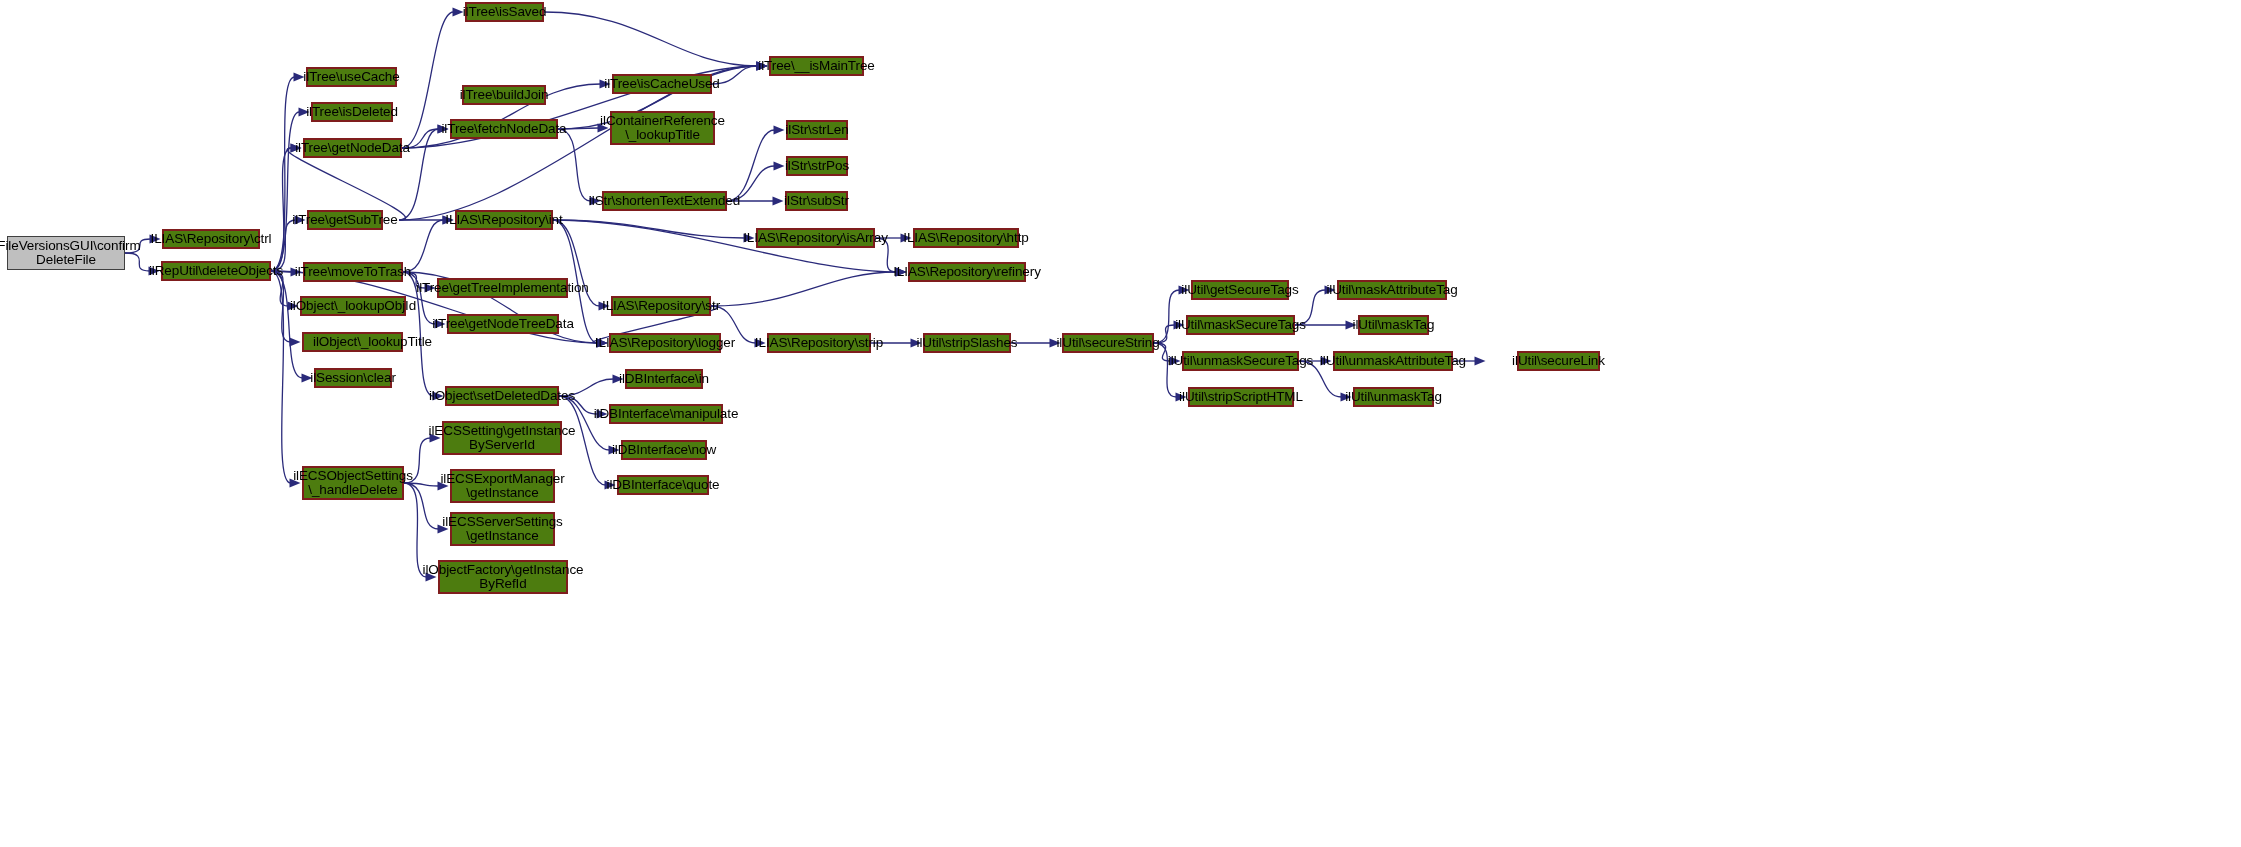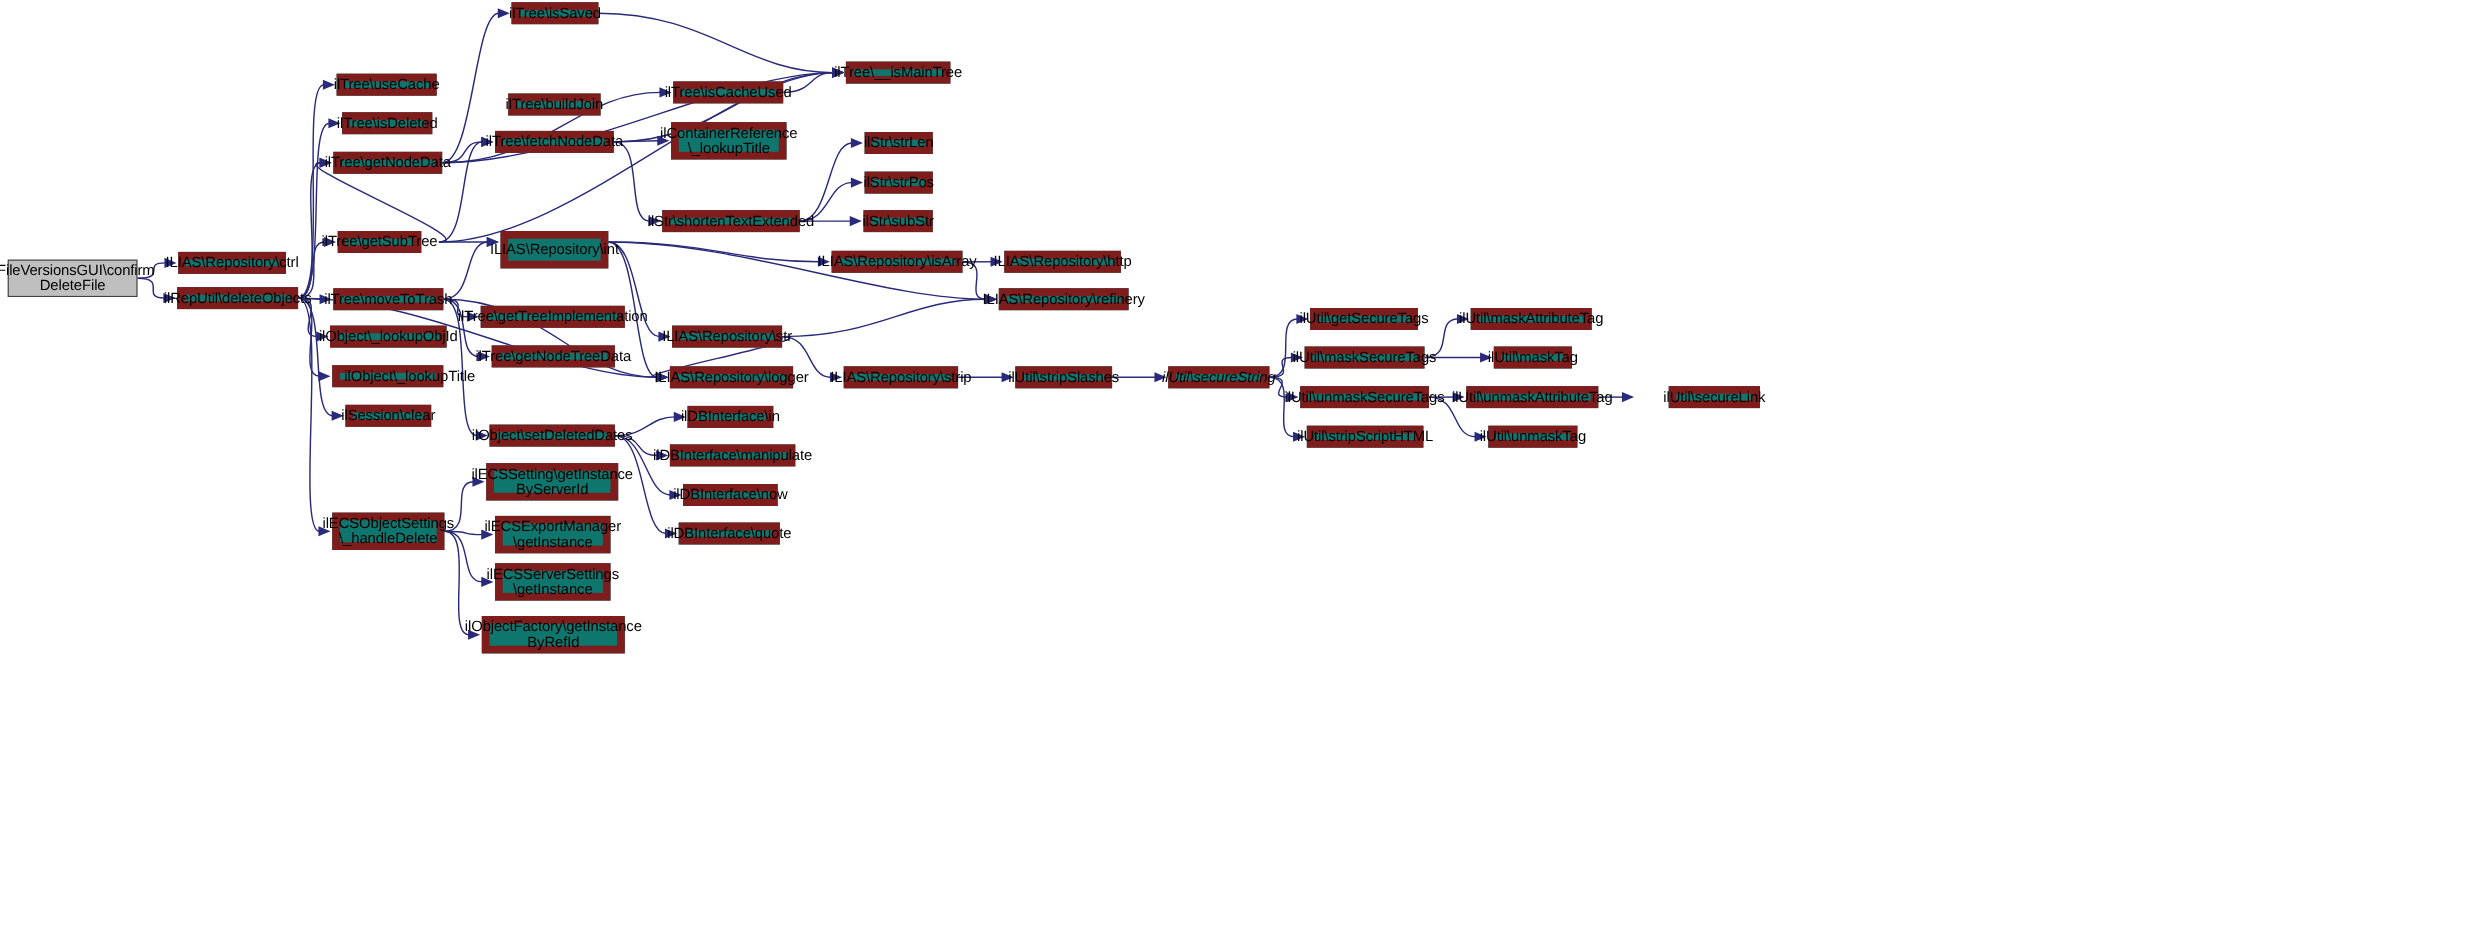--- a/index.html
+++ b/index.html
@@ -20,22 +20,22 @@
     position: absolute;
     left: 0;
     top: 0;
     width: 2241px;
     height: 847px;
     pointer-events: none;
   }
   .node {
     position: absolute;
     box-sizing: border-box;
-    border: 7px solid #7f1d1d;
-    background: #0f766e;
+    border: 2px solid #7f1d1d;
+    background: #4d7c0f;
     color: #000000;
     font-size: 13.5px;
     line-height: 14.5px;
     display: flex;
     align-items: center;
     justify-content: center;
     text-align: center;
     white-space: pre-line;
     letter-spacing: -0.1px;
     z-index: 2;
@@ -306,21 +306,21 @@
       <div class="node" style="left: 307px; top: 210px; width: 76px; height: 20px;">ilTree\getSubTree</div>
       <div class="node" style="left: 303px; top: 262px; width: 100px; height: 20px;">ilTree\moveToTrash</div>
       <div class="node" style="left: 300px; top: 296px; width: 106px; height: 20px;">ilObject\_lookupObjId</div>
       <div class="node" style="left: 302px; top: 332px; width: 101px; height: 20px; padding-left: 40px;">ilObject\_lookupTitle</div>
       <div class="node" style="left: 314px; top: 368px; width: 78px; height: 20px;">ilSession\clear</div>
       <div class="node" style="left: 302px; top: 466px; width: 102px; height: 34px;">ilECSObjectSettings
 \_handleDelete</div>
       <div class="node" style="left: 465px; top: 2px; width: 79px; height: 20px;">ilTree\isSaved</div>
       <div class="node" style="left: 462px; top: 85px; width: 84px; height: 20px;">ilTree\buildJoin</div>
       <div class="node" style="left: 450px; top: 119px; width: 108px; height: 20px;">ilTree\fetchNodeData</div>
-      <div class="node" style="left: 455px; top: 210px; width: 98px; height: 34px;">ILIAS\Repository\int</div>
+      <div class="node" style="left: 455px; top: 210px; width: 98px; height: 20px;">ILIAS\Repository\int</div>
       <div class="node" style="left: 437px; top: 278px; width: 131px; height: 20px; text-align: right;">ilTree\getTreeImplementation</div>
       <div class="node" style="left: 447px; top: 314px; width: 112px; height: 20px;">ilTree\getNodeTreeData</div>
       <div class="node" style="left: 445px; top: 386px; width: 114px; height: 20px;">ilObject\setDeletedDates</div>
       <div class="node" style="left: 442px; top: 421px; width: 120px; height: 34px;">ilECSSetting\getInstance
 ByServerId</div>
       <div class="node" style="left: 450px; top: 469px; width: 105px; height: 34px;">ilECSExportManager
 \getInstance</div>
       <div class="node" style="left: 450px; top: 512px; width: 105px; height: 34px;">ilECSServerSettings
 \getInstance</div>
       <div class="node" style="left: 438px; top: 560px; width: 130px; height: 34px;">ilObjectFactory\getInstance
@@ -337,21 +337,21 @@
       <div class="node" style="left: 617px; top: 475px; width: 92px; height: 20px;">ilDBInterface\quote</div>
       <div class="node" style="left: 769px; top: 56px; width: 95px; height: 20px;">ilTree\__isMainTree</div>
       <div class="node" style="left: 786px; top: 120px; width: 62px; height: 20px;">ilStr\strLen</div>
       <div class="node" style="left: 786px; top: 156px; width: 62px; height: 20px;">ilStr\strPos</div>
       <div class="node" style="left: 785px; top: 191px; width: 63px; height: 20px;">ilStr\subStr</div>
       <div class="node" style="left: 767px; top: 333px; width: 104px; height: 20px;">ILIAS\Repository\strip</div>
       <div class="node" style="left: 756px; top: 228px; width: 119px; height: 20px;">ILIAS\Repository\isArray</div>
       <div class="node" style="left: 913px; top: 228px; width: 106px; height: 20px;">ILIAS\Repository\http</div>
       <div class="node" style="left: 908px; top: 262px; width: 118px; height: 20px;">ILIAS\Repository\refinery</div>
       <div class="node" style="left: 923px; top: 333px; width: 88px; height: 20px;">ilUtil\stripSlashes</div>
-      <div class="node" style="left: 1062px; top: 333px; width: 92px; height: 20px; font-style: italic;">ilUtil\secureString</div>
+      <div class="node" style="left: 1062px; top: 333px; width: 92px; height: 20px;">ilUtil\secureString</div>
       <div class="node" style="left: 1191px; top: 280px; width: 98px; height: 20px;">ilUtil\getSecureTags</div>
       <div class="node" style="left: 1186px; top: 315px; width: 109px; height: 20px;">ilUtil\maskSecureTags</div>
       <div class="node" style="left: 1182px; top: 351px; width: 117px; height: 20px;">ilUtil\unmaskSecureTags</div>
       <div class="node" style="left: 1188px; top: 387px; width: 106px; height: 20px;">ilUtil\stripScriptHTML</div>
       <div class="node" style="left: 1337px; top: 280px; width: 110px; height: 20px;">ilUtil\maskAttributeTag</div>
       <div class="node" style="left: 1358px; top: 315px; width: 71px; height: 20px;">ilUtil\maskTag</div>
       <div class="node" style="left: 1333px; top: 351px; width: 120px; height: 20px;">ilUtil\unmaskAttributeTag</div>
       <div class="node" style="left: 1353px; top: 387px; width: 81px; height: 20px;">ilUtil\unmaskTag</div>
       <div class="node" style="left: 1487px; top: 351px; width: 83px; height: 20px; margin-left: 30px;">ilUtil\secureLink</div>
     </div>

